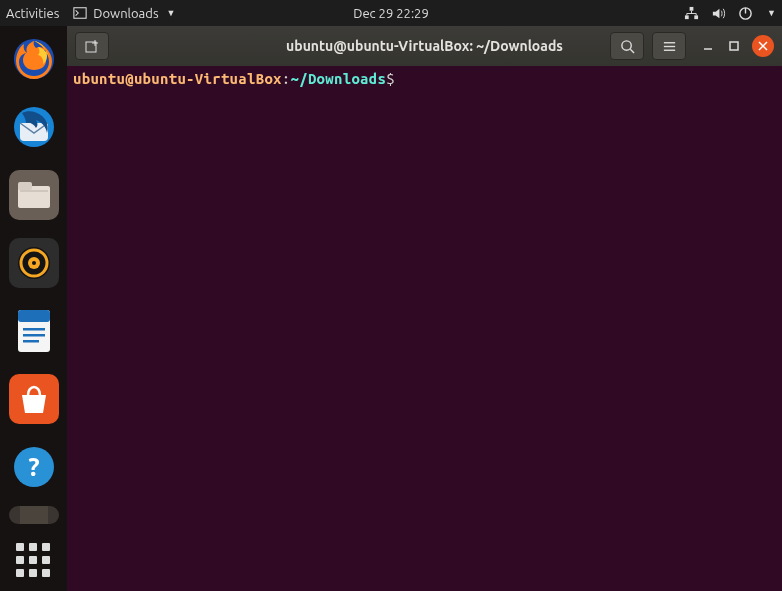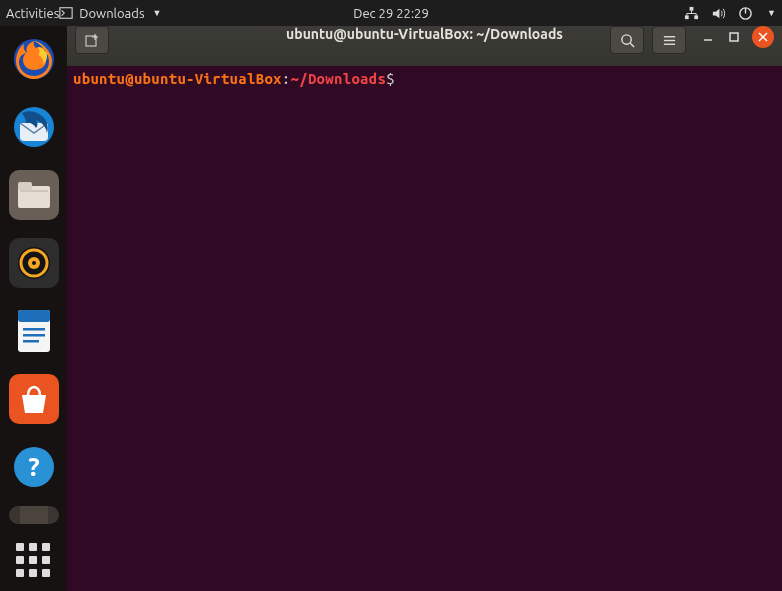--- a/index.html
+++ b/index.html
@@ -11,21 +11,21 @@
   display: flex; flex-direction: column;
 }
 .topbar {
   height: 26px;
   background: #1d1d1d;
   display: flex; align-items: center;
   color: #ddd; font-size: 13px;
   padding: 0 6px;
   position: relative;
 }
-.topbar .left { display: flex; align-items: flex-start; }
+.topbar .left { display: flex; align-items: flex-start; gap: 14px; }
 .topbar .center { position: absolute; left: 50%; transform: translateX(-50%); }
 .topbar .right { margin-left: auto; display: flex; align-items: center; gap: 12px; }
 .app-menu { display: flex; align-items: center; gap: 6px; }
 .app-menu svg { width: 14px; height: 14px; }
 .tri { font-size: 9px; margin-left: 2px; }
 
 .main { flex: 1; display: flex; background: #111; }
 .dock {
   width: 67px; background: rgba(30,20,20,0.5);
   display: flex; flex-direction: column; align-items: center;
@@ -42,21 +42,21 @@
   width: 36px; height: 36px;
   display: grid; grid-template-columns: repeat(3,8px); grid-template-rows: repeat(3,8px);
   gap: 5px;
 }
 .apps-grid span { background: #ddd; border-radius: 1px; }
 
 .content { flex: 1; display: flex; flex-direction: column; }
 .titlebar {
   height: 40px;
   background: linear-gradient(#3c3b37,#353530);
-  display: flex; align-items: flex-start;
+  display: flex; align-items: center;
   padding: 0 8px; gap: 8px;
   color: #e5e3de; font-size: 14px;
 }
 .tb-btn {
   width: 34px; height: 28px;
   background: #4a4944;
   border: 1px solid #2a2926;
   border-radius: 4px;
   display: flex; align-items: center; justify-content: center;
 }
@@ -70,23 +70,23 @@
   width: 22px; height: 22px; border-radius: 50%;
   background: #e95420; display:flex;align-items:center;justify-content:center;
 }
 
 .terminal {
   flex: 1; background: #300a24;
   font-family: 'Ubuntu Mono', monospace;
   font-size: 15px; padding: 4px 6px; color: #fff;
   letter-spacing: 0.3px;
 }
-.user { color: #f97316; font-weight: bold; }
+.user { color: #fdba74; font-weight: bold; }
 .colon { color: #d3d7cf; }
-.path { color: #ef4444; font-weight: bold; }
+.path { color: #5eead4; font-weight: bold; }
 .dollar { color: #d3d7cf; }
 </style>
 </head>
 <body>
 
 <div class="topbar">
   <div class="left">
     <span>Activities</span>
     <span class="app-menu">
       <svg viewBox="0 0 16 16">

